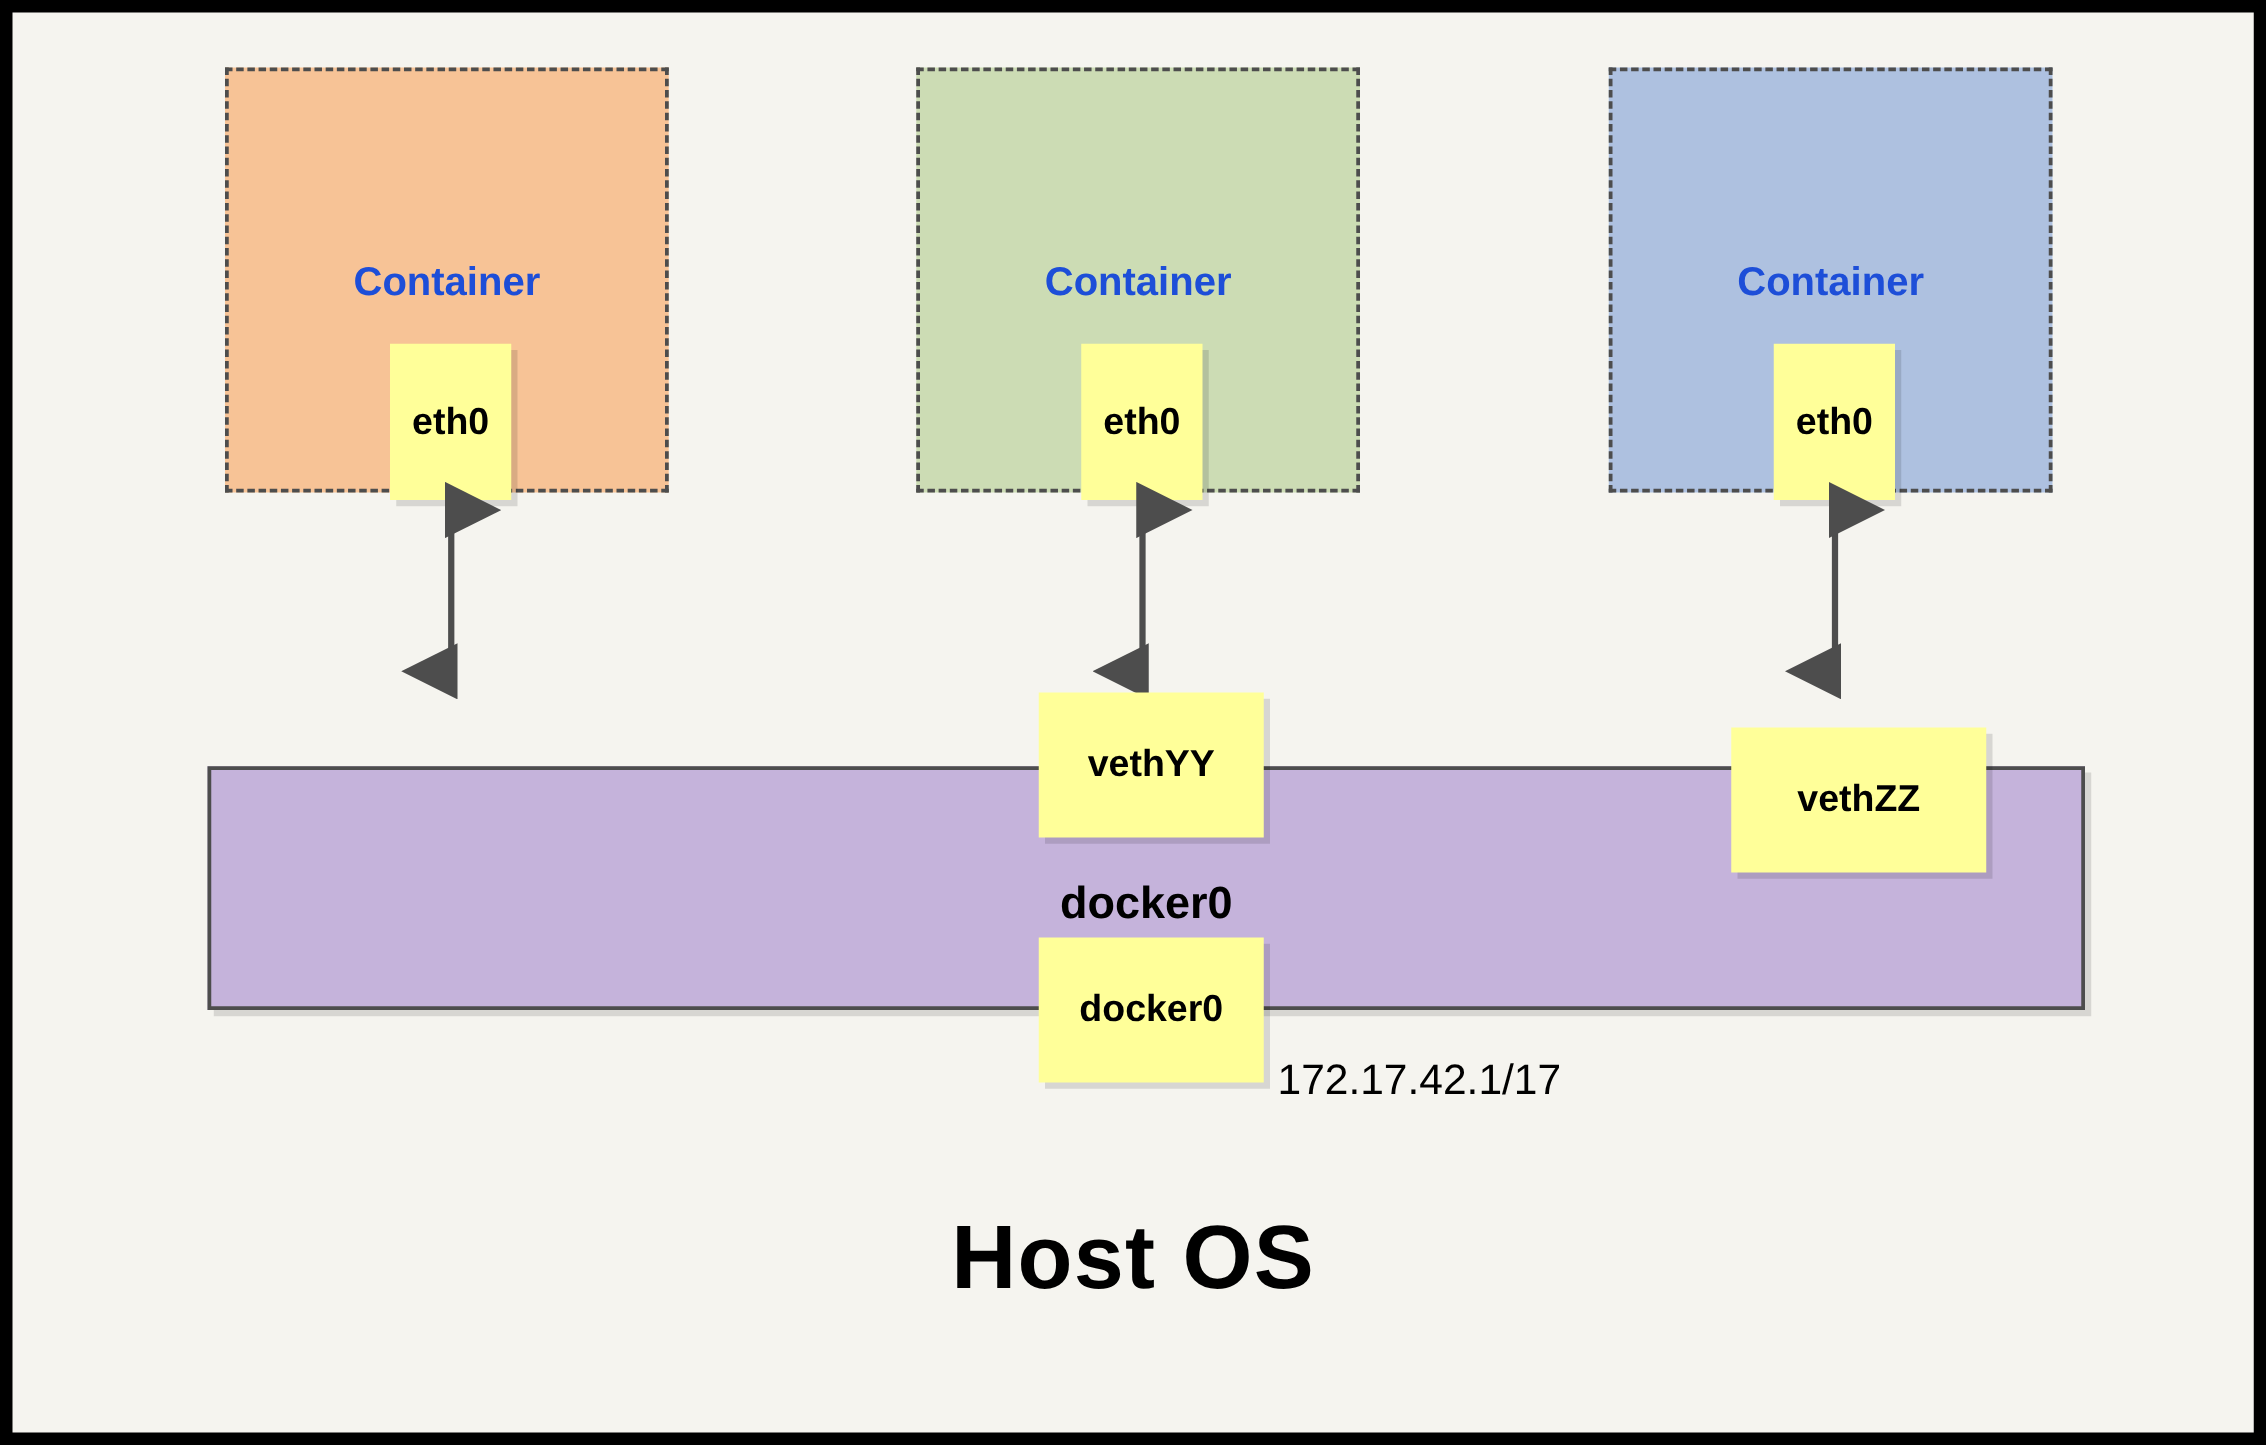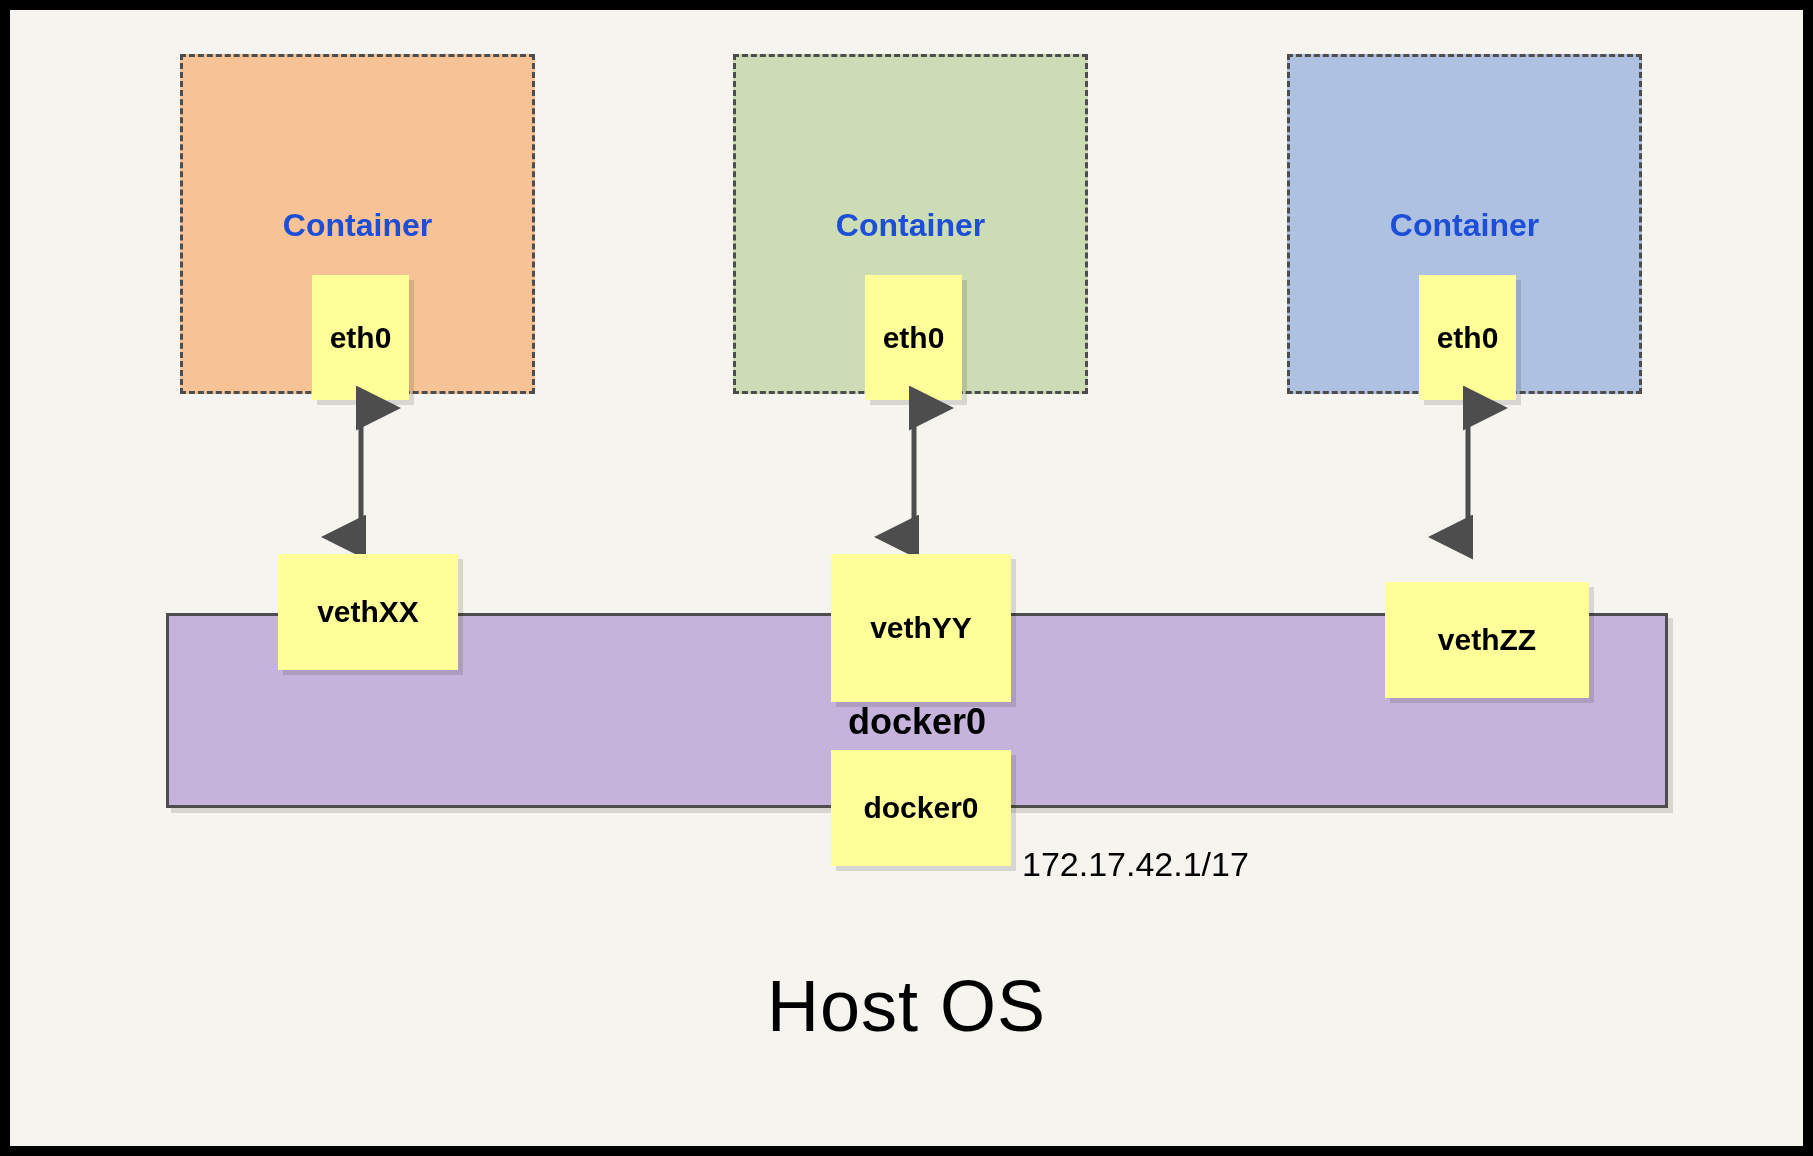--- a/index.html
+++ b/index.html
@@ -142,26 +142,25 @@
     </svg>
 
     <svg class="arrow-svg" width="40" height="145" style="left:1438px; top:390px;">
       <line x1="20" y1="8" x2="20" y2="137" stroke="#4d4d4d" stroke-width="5" marker-start="url(#arrowhead-up)" marker-end="url(#arrowhead-down)"></line>
     </svg>
 
     <div id="docker0-bridge" style="left:156px; top:603px; width:1502px; height:195px;">
       <div id="docker0-bridge-label" style="top:85px;">docker0</div>
     </div>
 
-    <div class="note-box" id="veth-1" style="left:268px; top:544px; width:180px; height:116px;">vethXX</div>
 
-    <div class="note-box" id="veth-2" style="left:821px; top:544px; width:180px; height:148px;">vethYY</div>
+    <div class="note-box" id="veth-2" style="left:821px; top:544px; width:180px; height:116px;">vethYY</div>
 
     <div class="note-box" id="veth-3" style="left:1375px; top:544px; width:204px; height:116px;margin-top:28px;">vethZZ</div>
 
     <div class="note-box" id="docker0-iface" style="left:821px; top:740px; width:180px; height:116px;">docker0</div>
 
     <div class="plain-label" id="ip-label" style="left:1012px; top:835px;">172.17.42.1/17</div>
 
-    <div class="plain-label" id="host-os-label" style="left:0; right:0; top:955px; text-align:center;">Host OS</div>
+    <div class="plain-label" id="host-os-label" style="left:0; right:0; top:955px; text-align:center;font-weight:bold;">Host OS</div>
 
   </div>
 </div>
 
 </body></html>

